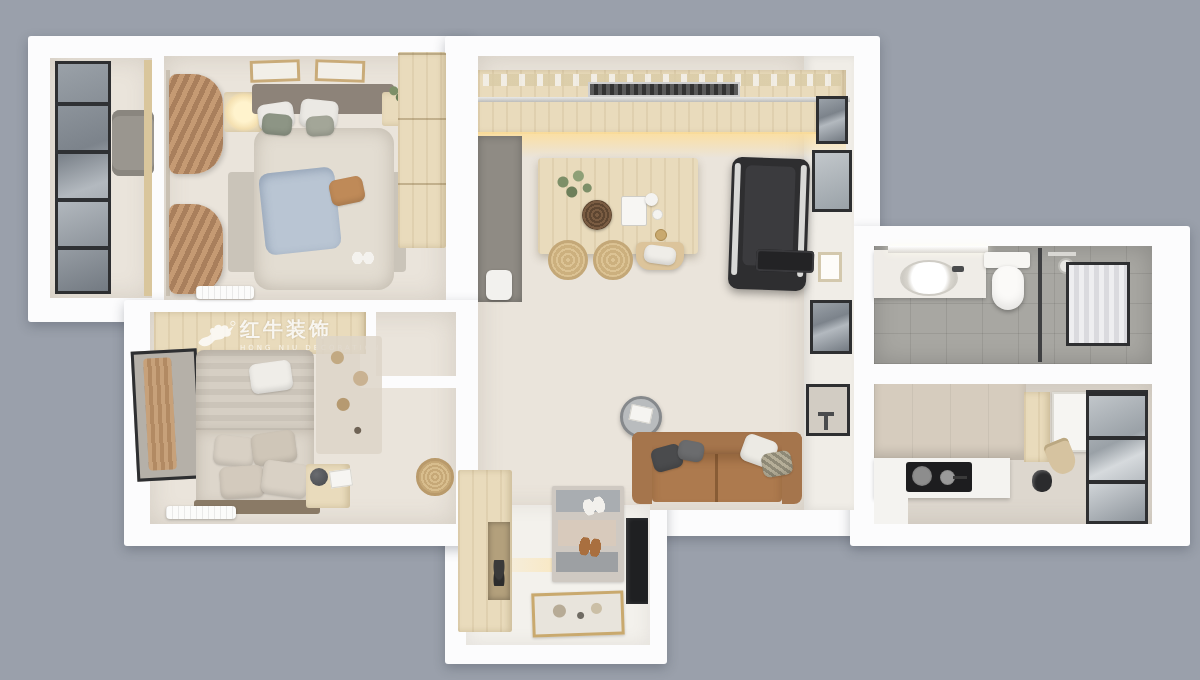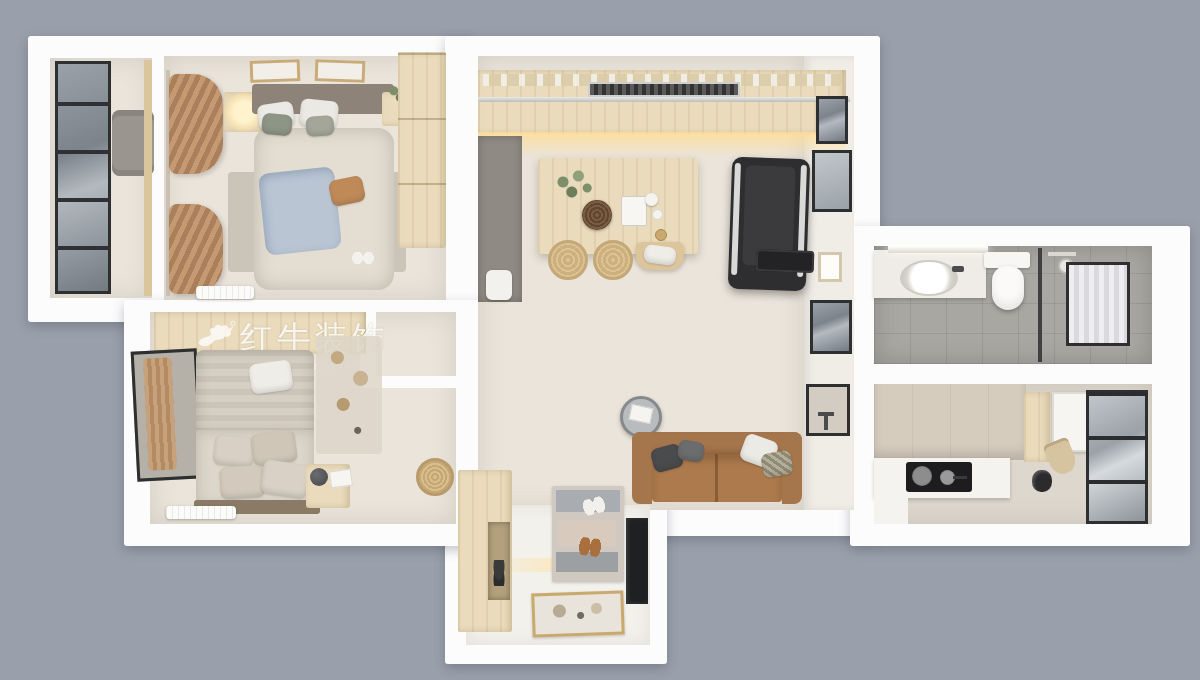--- a/index.html
+++ b/index.html
@@ -18,21 +18,21 @@
   .glass{background:linear-gradient(160deg,#9aa1a8 0%,#7c838b 38%,#b3b9bf 55%,#737a82 100%);}
   .frame-dark{border:3px solid var(--frame-dark,#2e2f31);box-sizing:border-box;}
   .tilefloor{background:
       repeating-linear-gradient(0deg,rgba(0,0,0,.08) 0 1px,transparent 1px 30px),
       repeating-linear-gradient(90deg,rgba(0,0,0,.08) 0 1px,transparent 1px 36px),
       var(--tile-gray,#a8a7a2);
       box-shadow:inset 0 0 24px rgba(0,0,0,.18);}
   .stool{border-radius:50%;border:3px solid #c4a878;
       background:repeating-radial-gradient(circle,#dcc394 0 2px,#ccb07e 2px 5px);}
   .glow{background:linear-gradient(180deg,rgba(255,222,150,.85),rgba(255,222,150,0));}
-  .wm-name{font-weight:normal;font-size:34px;letter-spacing:3px;color:rgba(255,255,255,.85);
+  .wm-name{font-weight:bold;font-size:20px;letter-spacing:3px;color:rgba(255,255,255,.85);
       text-shadow:0 0 2px rgba(150,130,90,.4);}
   .wm-sub{font-size:7px;letter-spacing:3px;color:rgba(255,255,255,.72);margin-top:1px;}
   .striped-duvet{background:repeating-linear-gradient(0deg,#cbc4b9 0 6px,#d6cfc4 6px 13px);
       border-radius:8px 8px 0 0;}
   .hood{background:repeating-linear-gradient(90deg,#5a5a5a 0 4px,#333 4px 8px);
       border:2px solid #cfcfcf;box-sizing:border-box;}
   .curtain{background:repeating-linear-gradient(115deg,#c59a73 0 5px,#a97f5c 5px 10px);
       border-radius:8px 30px 30px 8px;box-shadow:2px 2px 5px rgba(0,0,0,.18);}
   .ac{background:#fbfbfa;border-radius:4px;box-shadow:0 1px 3px rgba(0,0,0,.25);
       background-image:repeating-linear-gradient(90deg,rgba(0,0,0,.07) 0 1px,transparent 1px 6px);}

